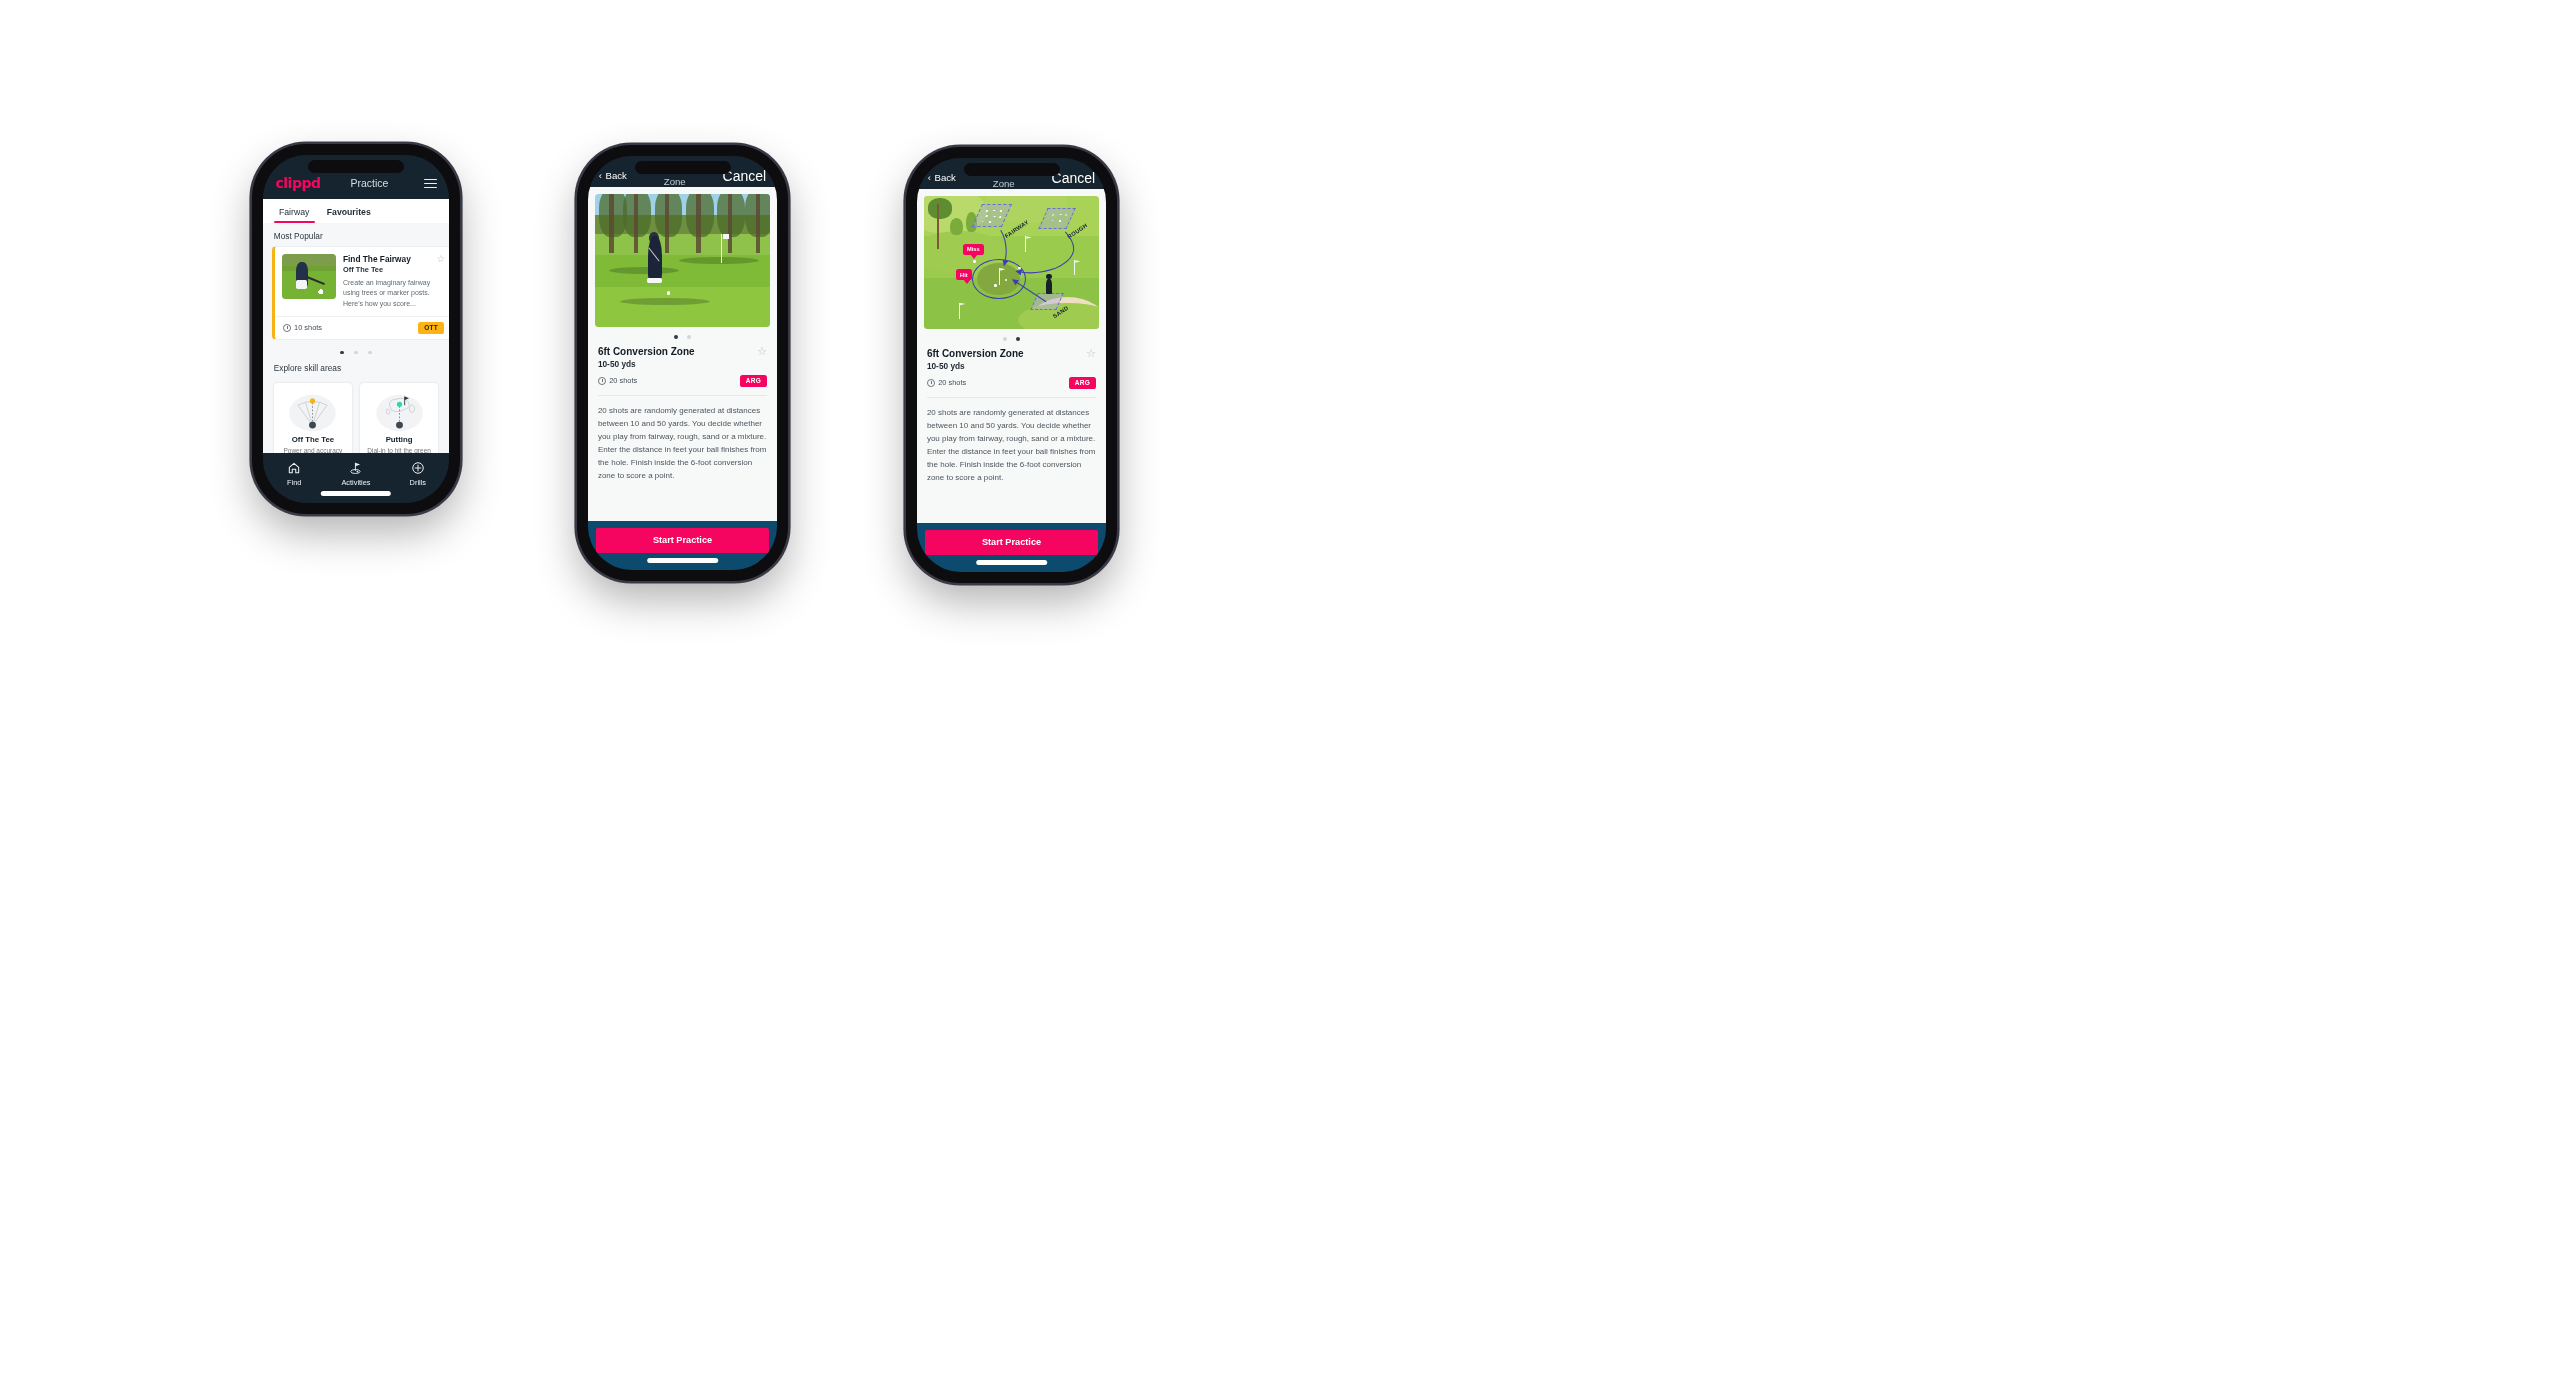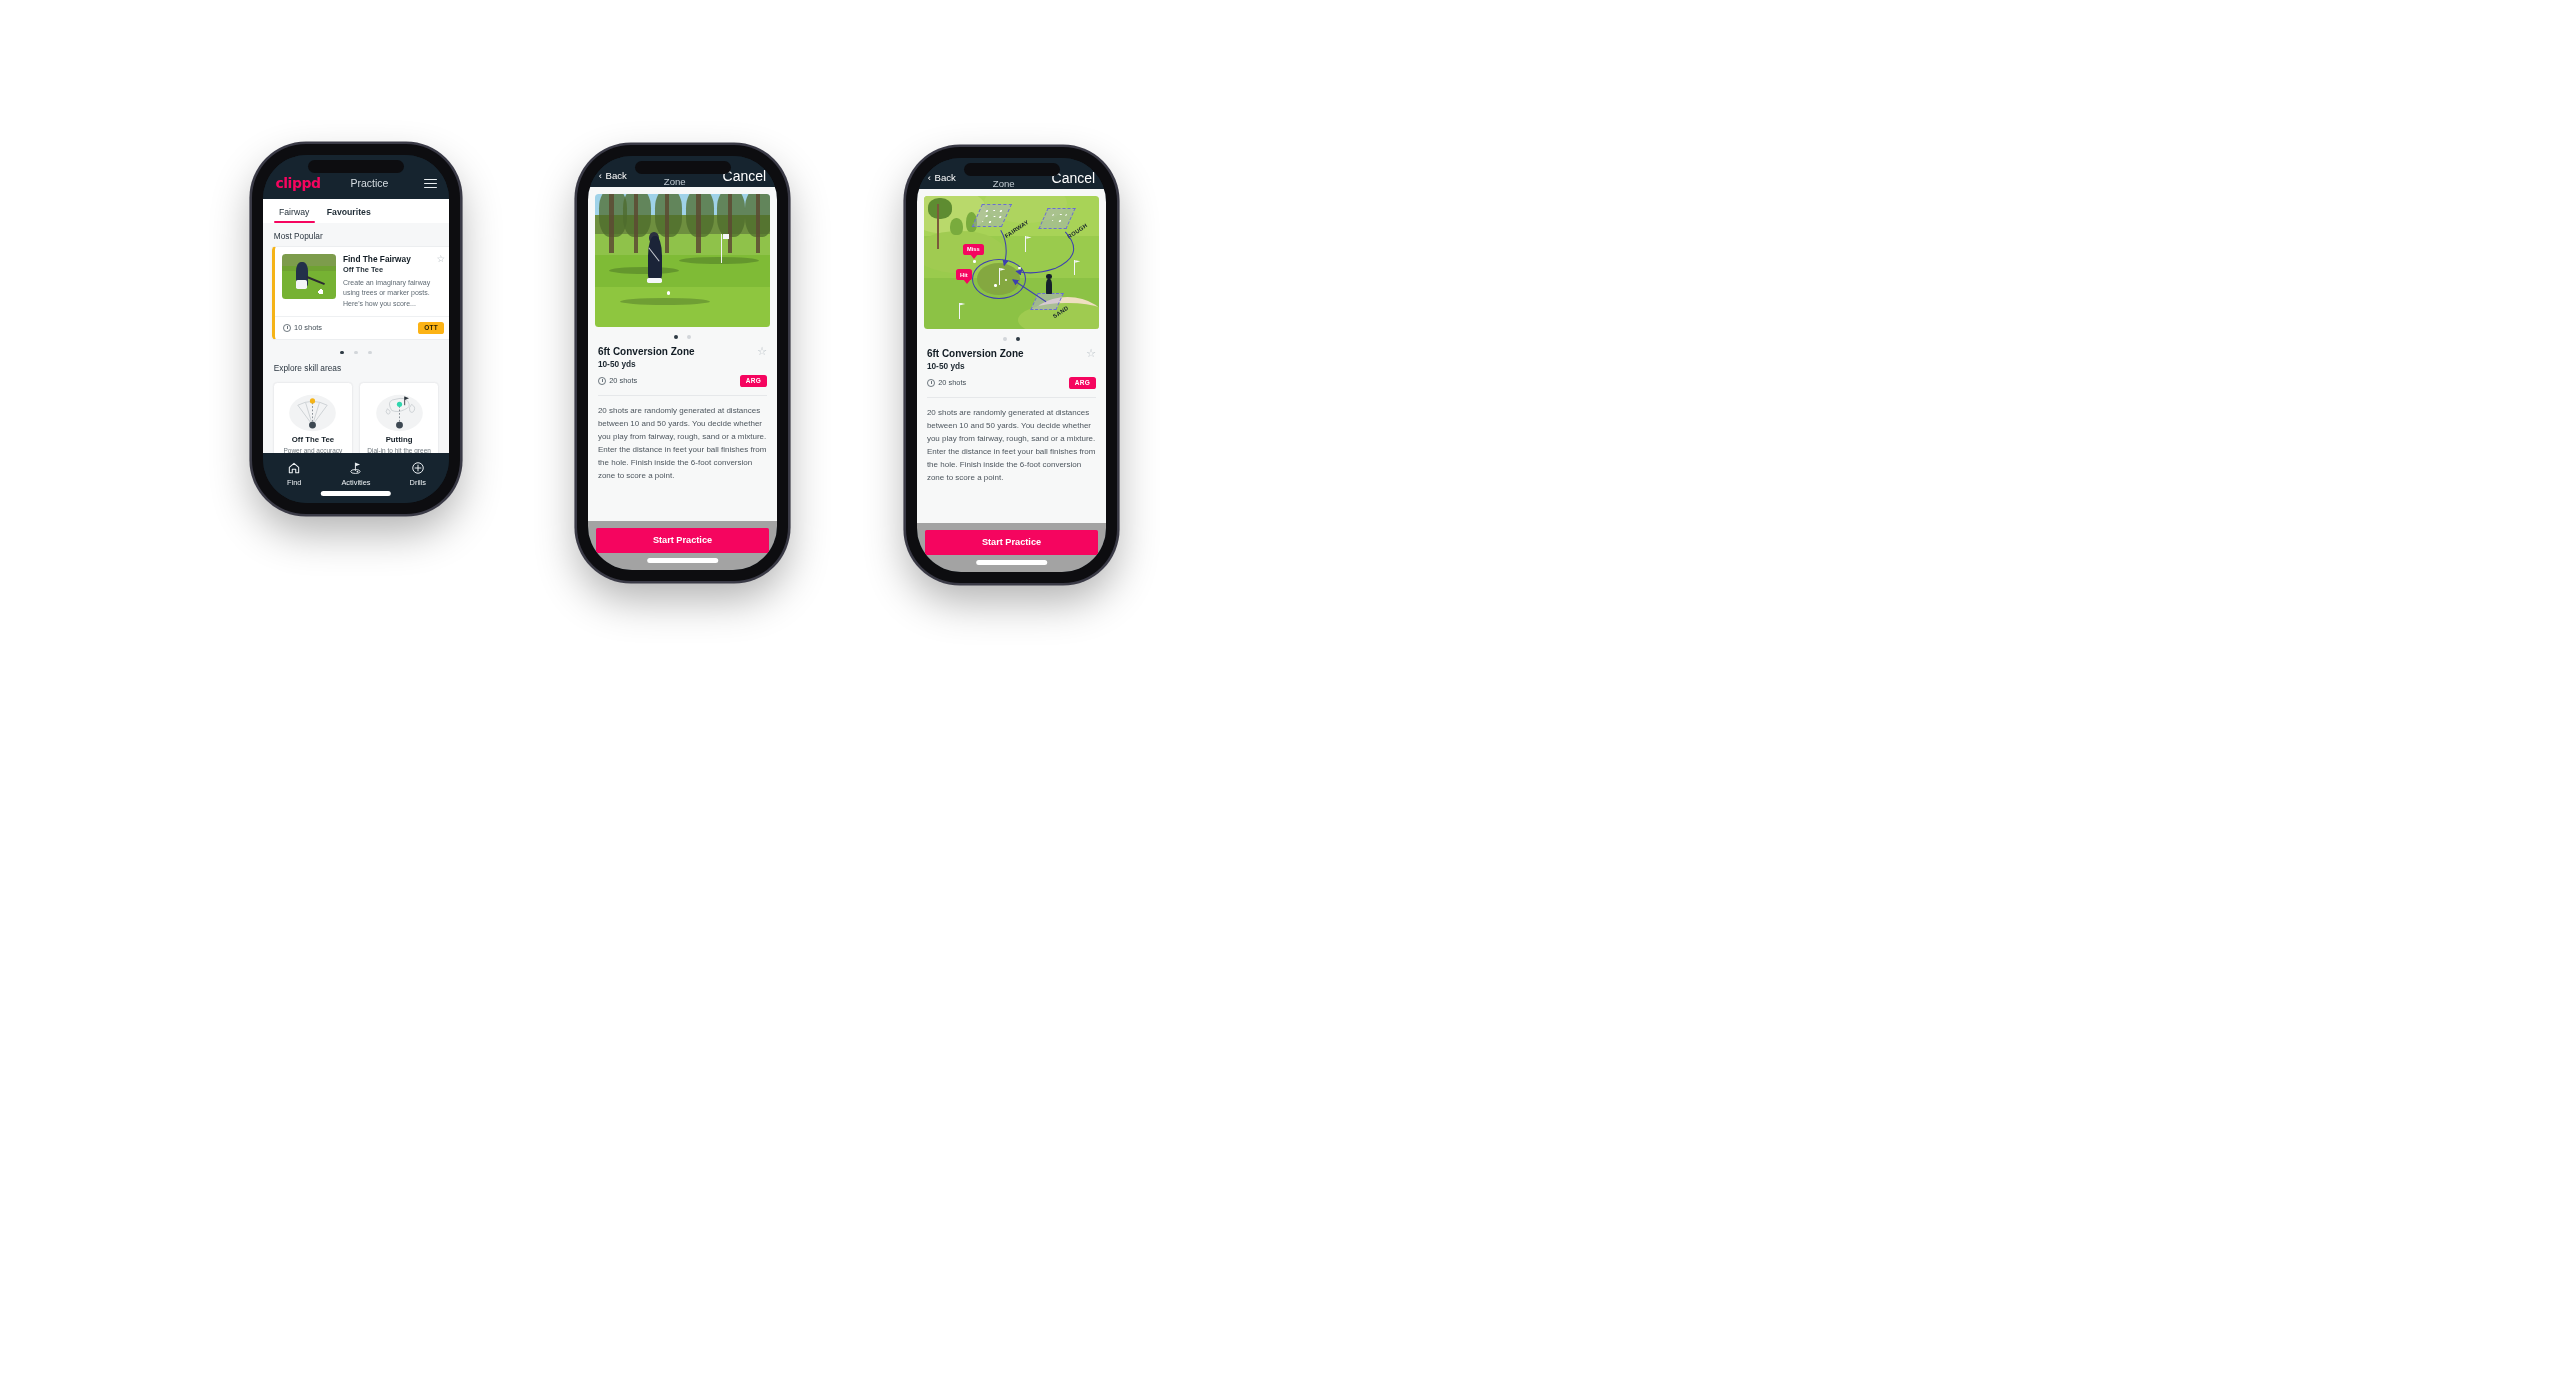--- a/index.html
+++ b/index.html
@@ -187,21 +187,21 @@
   .d-dots { display: flex; justify-content: center; gap: 9.6px; padding: 7.8px 0 5.2px 0; }
 
   .d-info { padding: 1.7px 9.6px 0 9.6px; }
   .d-row { display: flex; align-items: flex-start; justify-content: space-between; }
   .d-name { font-size: 10px; font-weight: 700; color: #121c24; }
   .d-yds { font-size: 8.3px; font-weight: 700; color: #1d2831; margin-top: 1.7px; }
   .d-row2 { display: flex; align-items: center; justify-content: space-between; margin-top: 6.1px; }
   .d-rule { height: 0.9px; background: #e6e8ea; margin: 7.8px 9.6px 0 9.6px; }
   .d-desc { padding: 9.6px 9.6px 0 9.6px; font-size: 8px; line-height: 1.62; color: #4d565e; }
 
-  .cta-wrap { background: #a3a3a3; padding: 6.1px 7.8px 16.6px 7.8px; flex: 0 0 auto; }
+  .cta-wrap { background: #0c4a6e; padding: 6.1px 7.8px 16.6px 7.8px; flex: 0 0 auto; }
   .cta {
     width: 100%; background: #f5055f; color: #ffffff; border: none;
     padding: 7.8px 0; border-radius: 1.7px; font-size: 9.2px; font-weight: 700;
     font-family: "Liberation Sans", sans-serif; cursor: pointer;
   }
 </style>
 </head>
 <body>
 
 <div class="stage">

